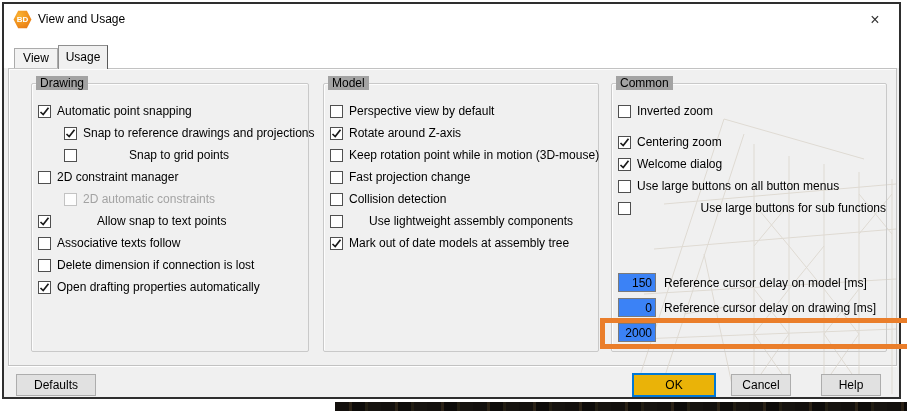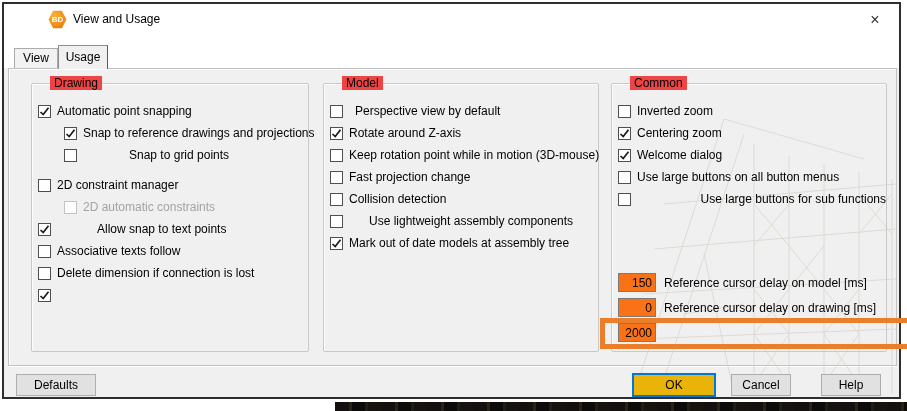--- a/index.html
+++ b/index.html
@@ -8,21 +8,21 @@
     background:#ffffff;
     font-family:"Liberation Sans", sans-serif;
     font-size:12px;color:#000;
     -webkit-font-smoothing:antialiased;
   }
   
   .dialog{
     position:absolute;left:2px;top:2px;width:899px;height:397px;
     border:2px solid #2e2e2e;background:#ffffff;box-sizing:border-box;
   }
-  .titlebar{position:absolute;left:0;top:0;right:0;height:32px;background:#ffffff;margin-left:35px;}
+  .titlebar{position:absolute;left:0;top:0;right:0;height:32px;background:#ffffff;}
   .app-icon{
     position:absolute;left:9px;top:6px;width:19px;height:19px;
     background:radial-gradient(circle at 35% 30%,#f9b233 0%,#ef8c1a 55%,#e06a10 100%);
     clip-path:polygon(27% 4%,73% 4%,97% 50%,73% 96%,27% 96%,3% 50%);
     color:#fff;font-size:8px;font-weight:bold;text-align:center;line-height:19px;letter-spacing:0;
   }
   .title-text{position:absolute;left:34px;top:8px;font-size:12px;color:#000;}
   .close-btn{
     position:absolute;right:8px;top:3px;width:32px;height:25px;
     display:flex;align-items:center;justify-content:center;
@@ -51,37 +51,37 @@
   
   .group{
     position:absolute;top:14px;height:269px;box-sizing:border-box;
     border:1px solid #c9c9c9;border-radius:2px;z-index:1;
     box-shadow:inset 1px 1px 0 rgba(255,255,255,.85);
   }
   .group-drawing{left:22px;width:278px;}
   .group-model{left:314px;width:276px;}
   .group-common{left:602px;width:276px;}
   .group-title{
-    position:absolute;left:18px;top:-8px;background:#ef4444;padding:0 4px;line-height:14px;
+    position:absolute;left:4px;top:-8px;background:#a3a3a3;padding:0 4px;line-height:14px;
   }
   .rows{position:absolute;left:0;top:16px;right:0;}
   .row{height:22px;display:flex;align-items:center;}
   .cb{
     width:13px;height:13px;box-sizing:border-box;background:#fff;border:1px solid #4f4f4f;
     display:inline-flex;align-items:center;justify-content:center;flex:0 0 13px;
   }
   .cb svg{display:block;}
   .cb.dis{border-color:#c3c3c3;background:#fdfdfd;}
   .cbl{margin-left:6px;white-space:nowrap;}
   .cbl.dis{color:#a3a3a3;}
   
   .fields{position:absolute;left:6px;top:186px;}
   .frow{height:25px;display:flex;align-items:center;}
   .fin{
-    width:38px;height:19px;box-sizing:border-box;border:1px solid #7a7a7a;background:#f97316;
+    width:38px;height:19px;box-sizing:border-box;border:1px solid #7a7a7a;background:#3b82f6;
     font-family:"Liberation Sans",sans-serif;font-size:12px;text-align:right;padding:0 3px 0 0;
   }
   .fl{margin-left:8px;white-space:nowrap;}
   
   .btn{
     position:absolute;height:22px;box-sizing:border-box;z-index:2;
     background:#e1e1e1;border:1px solid #adadad;
     font-family:"Liberation Sans",sans-serif;font-size:12px;color:#000;
     display:flex;align-items:center;justify-content:center;
   }
@@ -136,21 +136,21 @@
               <svg width="11" height="11" viewBox="0 0 11 11">
                 <polyline points="1.5,6 4.2,8.5 9.5,1.8" fill="none" stroke="#1a1a1a" stroke-width="1.7"></polyline>
               </svg>
             </span>
             <span class="cbl">Snap to reference drawings and projections</span>
           </div>
           <div class="row" style="padding-left: 32px; gap: 46px;">
             <span class="cb"></span>
             <span class="cbl">Snap to grid points</span>
           </div>
-          <div class="row" style="padding-left: 6px; margin-top: 8px;">
+          <div class="row" style="padding-left: 6px;">
             <span class="cb"></span>
             <span class="cbl">2D constraint manager</span>
           </div>
           <div class="row" style="padding-left: 32px;">
             <span class="cb dis"></span>
             <span class="cbl dis">2D automatic constraints</span>
           </div>
           <div class="row" style="padding-left: 6px; gap: 40px;">
             <span class="cb">
               <svg width="11" height="11" viewBox="0 0 11 11">
@@ -166,28 +166,29 @@
           <div class="row" style="padding-left: 6px;">
             <span class="cb"></span>
             <span class="cbl">Delete dimension if connection is lost</span>
           </div>
           <div class="row" style="padding-left: 6px;">
             <span class="cb">
               <svg width="11" height="11" viewBox="0 0 11 11">
                 <polyline points="1.5,6 4.2,8.5 9.5,1.8" fill="none" stroke="#1a1a1a" stroke-width="1.7"></polyline>
               </svg>
             </span>
+            <span class="cbl">Open drafting properties automatically</span>
           </div>
         </div>
     </div>
 
     <div class="group group-model">
       <div class="group-title">Model</div>
       <div class="rows">
-          <div class="row" style="padding-left: 6px; gap: 6px;">
+          <div class="row" style="padding-left: 6px;">
             <span class="cb"></span>
             <span class="cbl">Perspective view by default</span>
           </div>
           <div class="row" style="padding-left: 6px;">
             <span class="cb">
               <svg width="11" height="11" viewBox="0 0 11 11">
                 <polyline points="1.5,6 4.2,8.5 9.5,1.8" fill="none" stroke="#1a1a1a" stroke-width="1.7"></polyline>
               </svg>
             </span>
             <span class="cbl">Rotate around Z-axis</span>
@@ -219,21 +220,21 @@
         </div>
     </div>
 
     <div class="group group-common">
       <div class="group-title">Common</div>
       <div class="rows">
           <div class="row" style="padding-left: 6px;">
             <span class="cb"></span>
             <span class="cbl">Inverted zoom</span>
           </div>
-          <div class="row" style="padding-left: 6px;">
+          <div class="row" style="padding-left: 6px; margin-top: 9px;">
             <span class="cb">
               <svg width="11" height="11" viewBox="0 0 11 11">
                 <polyline points="1.5,6 4.2,8.5 9.5,1.8" fill="none" stroke="#1a1a1a" stroke-width="1.7"></polyline>
               </svg>
             </span>
             <span class="cbl">Centering zoom</span>
           </div>
           <div class="row" style="padding-left: 6px;">
             <span class="cb">
               <svg width="11" height="11" viewBox="0 0 11 11">

